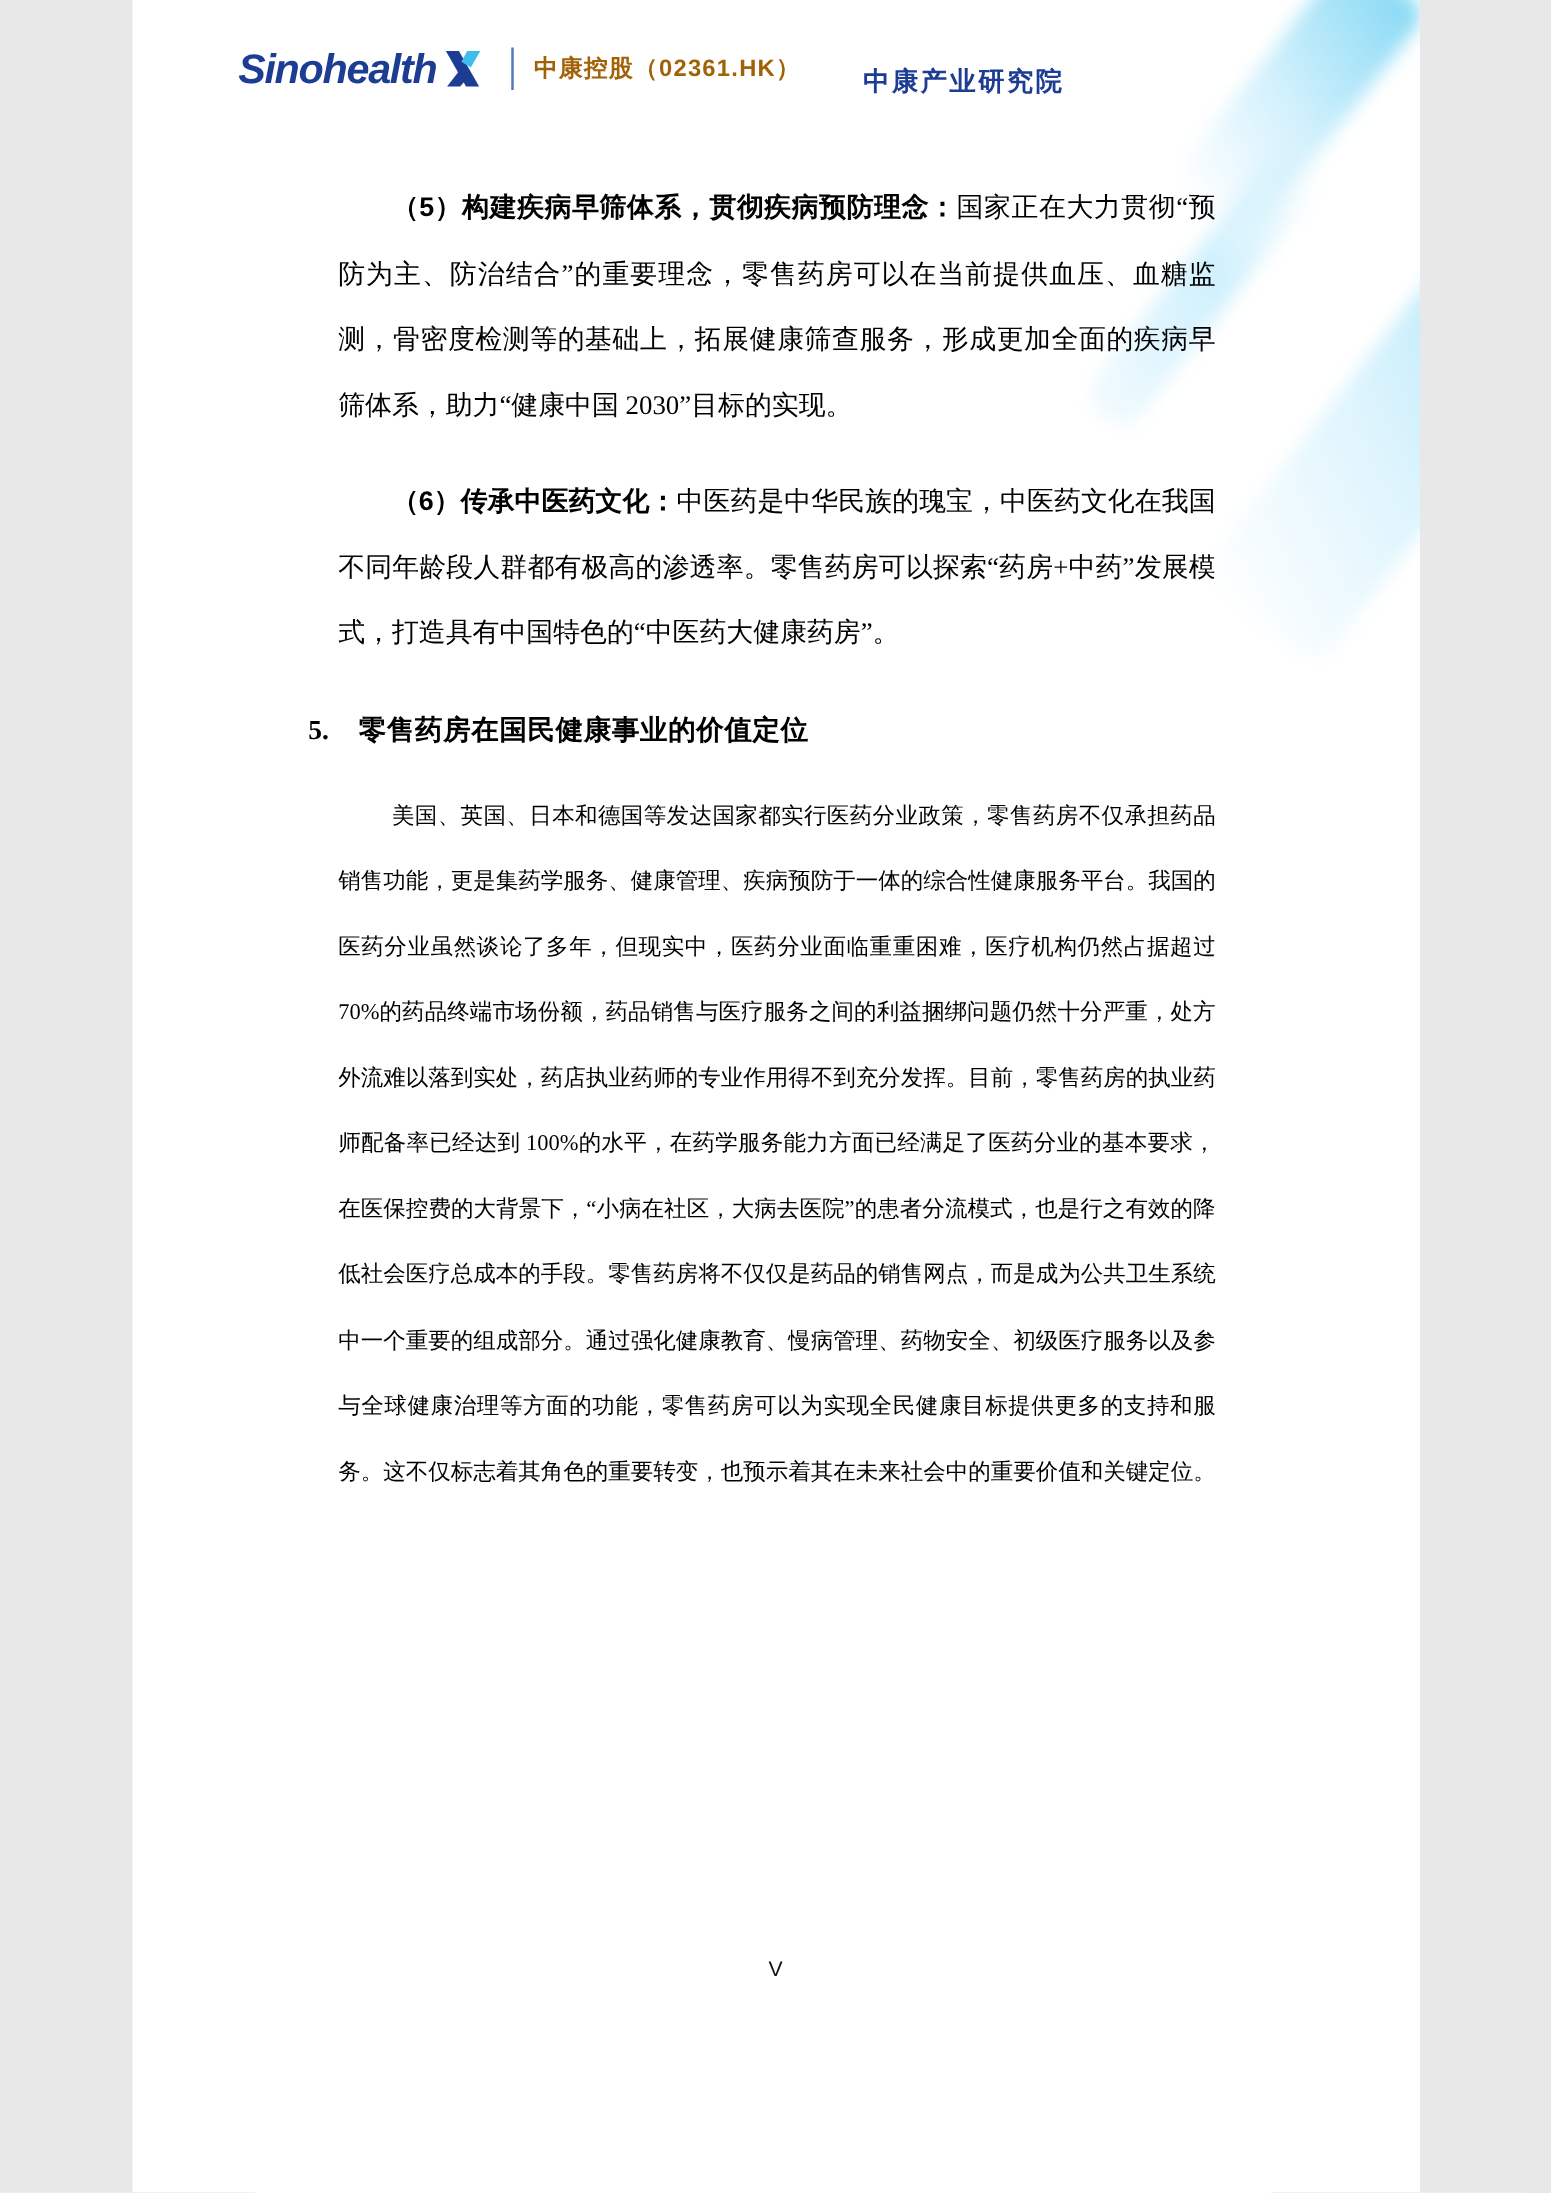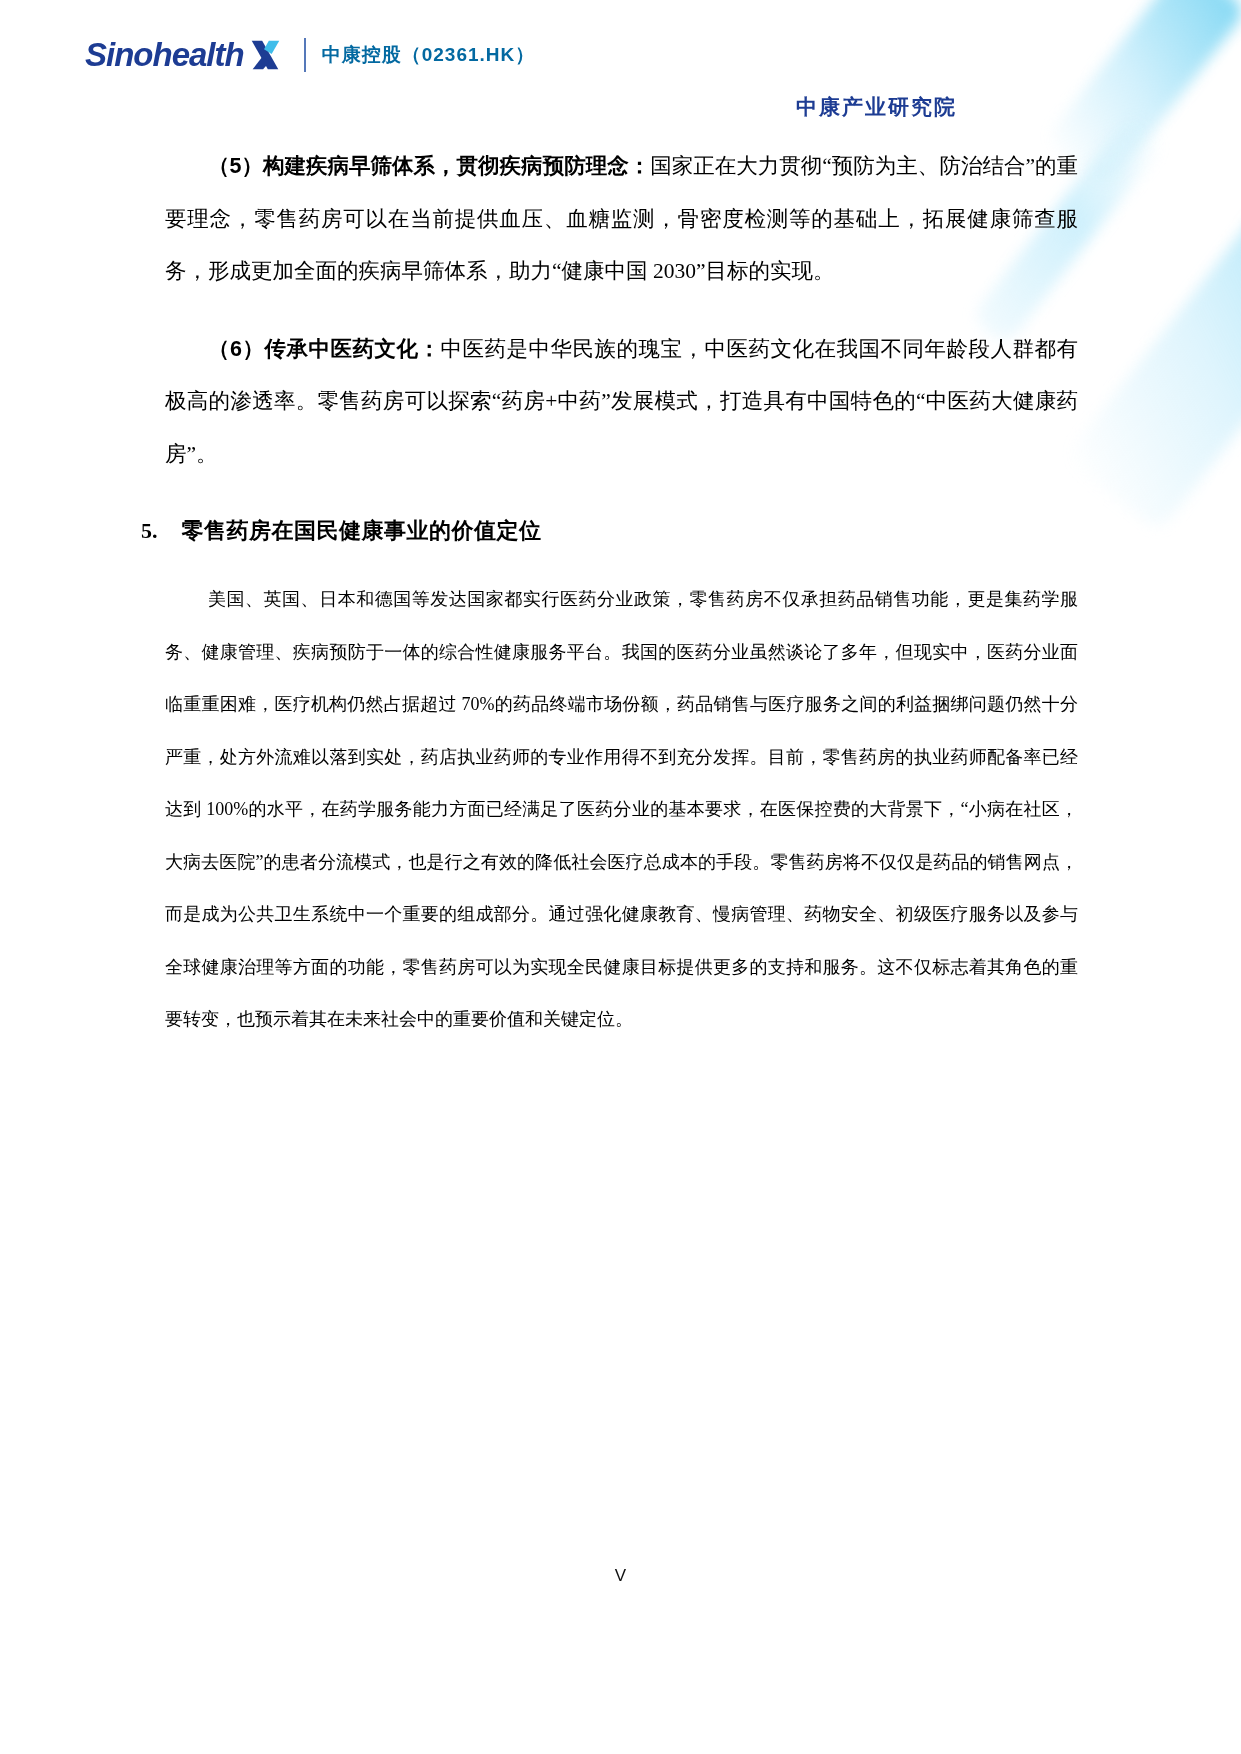--- a/index.html
+++ b/index.html
@@ -1,18 +1,18 @@
 <!DOCTYPE html>
 <html><head>
 <meta charset="utf-8">
 <style>
   html,body { margin:0; padding:0; background:#e8e8e8; }
   .page {
     position:relative;
-    width:1241px; height:1754px;
+    width:1030px; height:1754px;
     margin:0 auto;
     background:#ffffff;
     overflow:hidden;
     font-family:"Liberation Serif","DejaVu Serif",serif;
     color:#000;
   }
 
   
   .decor { position:absolute; pointer-events:none; }
   .ribbon {
@@ -53,27 +53,27 @@
   }
   .logo-mark { width:38px; height:38px; margin-left:2px; }
   .logo-divider {
     width:2px; height:34px;
     background:#2b56a8; opacity:.8;
     margin:0 16px 0 20px;
   }
   .company-name {
     font-family:"Liberation Sans","DejaVu Sans",sans-serif;
     font-weight:bold; font-size:19px;
-    color:#0369a1; letter-spacing:1px;text-align:right;
+    color:#a16207; letter-spacing:1px;text-align:right;
   }
   .institute-name {
     position:absolute; right:199px; top:15px;
     font-family:"Liberation Sans","DejaVu Sans",sans-serif;
     font-weight:bold; font-size:21px;
-    color:#1d3c93; letter-spacing:2px;margin-top:42px;
+    color:#1d3c93; letter-spacing:2px;
   }
 
   
   .content {
     position:absolute; left:165px; right:163px; top:140px;
   }
   .para {
     font-size:21.5px; line-height:52.5px;
     text-align:justify;
     margin:0 0 25px 0;

